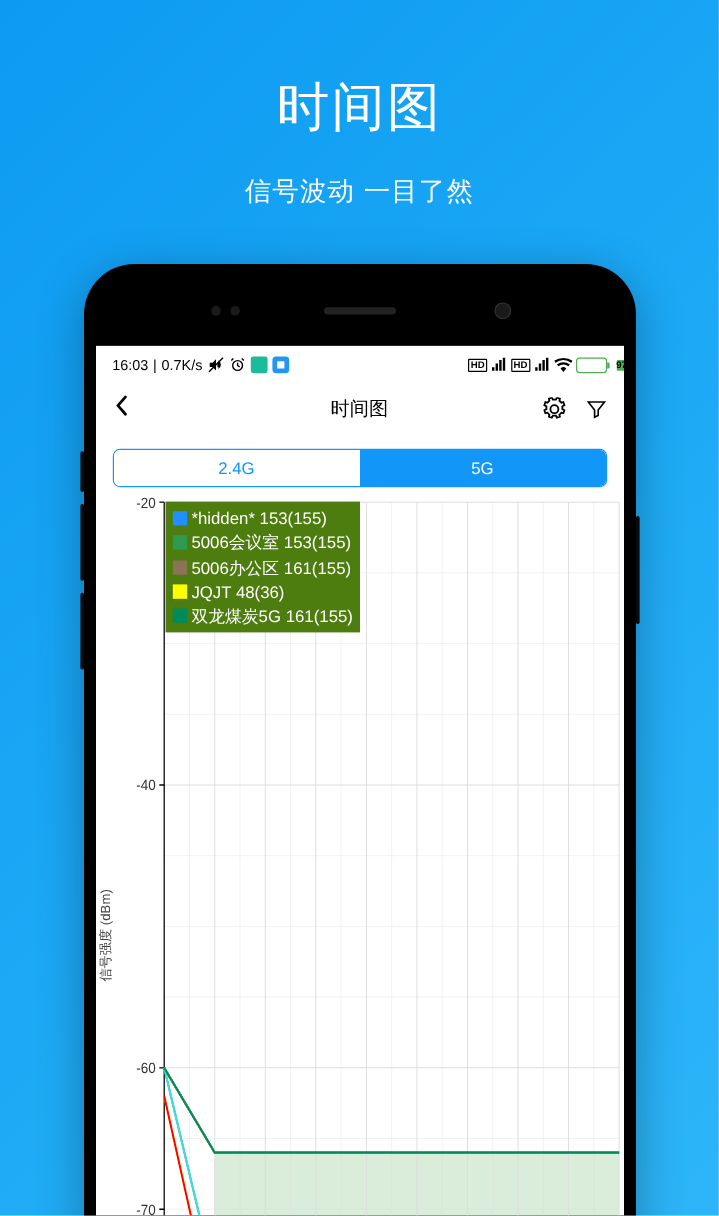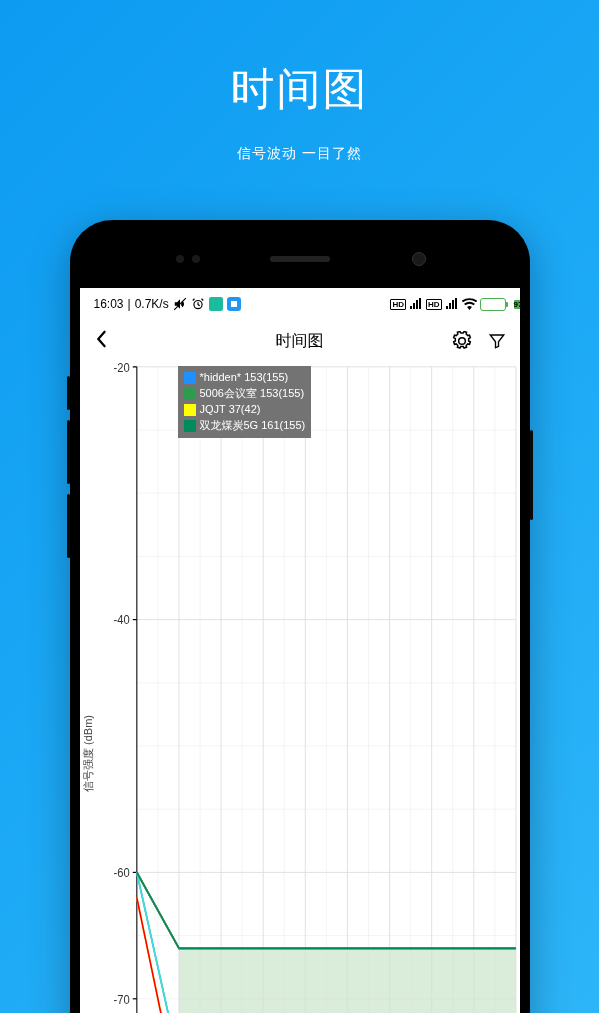--- a/index.html
+++ b/index.html
@@ -21,21 +21,21 @@
   text-align: center;
   color: #fff;
   font-size: 44px;
   font-weight: 400;
   margin-top: 60px;
   letter-spacing: 2px;
 }
 .hero-subtitle {
   text-align: center;
   color: #fff;
-  font-size: 14px;
+  font-size: 22px;
   font-weight: 300;
   margin-top: 26px;
   letter-spacing: 1px;
 }
 .phone-frame {
   position: absolute;
   left: 50%;
   transform: translateX(-50%);
   top: 220px;
   width: 460px;
@@ -130,25 +130,24 @@
   transform: translateX(-50%) rotate(-90deg);
   transform-origin: center;
   font-size: 11px;
   color: #444;
 }
 .chart-svg { width: 100%; height: 100%; }
 .legend-box {
   position: absolute;
   left: 46px;
   top: 4px;
-  background: #737373;
+  background: #4d7c0f;
   padding: 4px 6px;
-  font-size: 11px;
+  font-size: 14px;
   line-height: 1.45;
-  margin-left: 40px;
 }
 .legend-item { display: flex; align-items: center; gap: 4px; color: #fff; white-space: nowrap; }
 .legend-swatch { width: 12px; height: 12px; flex-shrink: 0; }
 .side-btn { position: absolute; background: #0a0a0a; border-radius: 2px; }
 .side-left-1 { left: -3px; top: 156px; width: 3px; height: 34px; }
 .side-left-2 { left: -3px; top: 200px; width: 3px; height: 64px; }
 .side-left-3 { left: -3px; top: 274px; width: 3px; height: 64px; }
 .side-right { right: -3px; top: 210px; width: 3px; height: 90px; }
 </style>
 </head>
@@ -237,20 +236,24 @@
               </svg>
           </span>
           <span class="ico">
             <svg width="18" height="18" viewBox="0 0 24 24">
                 <path fill="none" stroke="#000" stroke-width="1.8" d="M3 4h18l-7 9v6l-4 2v-8z"></path>
               </svg>
           </span>
         </div>
       </div>
 
+      <div class="tabs">
+        <div class="tab tab-inactive">2.4G</div>
+        <div class="tab tab-active">5G</div>
+      </div>
 
       <div class="chart-area">
         <span class="y-axis-label">信号强度 (dBm)</span>
         <svg class="chart-svg" id="chart-svg" viewBox="0 0 420 640" preserveAspectRatio="none">
             <rect x="85.33333333333333" y="488.53333333333336" width="330.6666666666667" height="147.46666666666664" fill="rgba(150,200,150,0.35)"></rect>
             <line x1="44" x2="416" y1="4" y2="4" stroke="#ddd" stroke-width="0.8"></line>
             <line x1="44" x2="416" y1="56.666666666666664" y2="56.666666666666664" stroke="#ddd" stroke-width="0.3"></line>
             <line x1="44" x2="416" y1="109.33333333333333" y2="109.33333333333333" stroke="#ddd" stroke-width="0.3"></line>
             <line x1="44" x2="416" y1="162" y2="162" stroke="#ddd" stroke-width="0.3"></line>
             <line x1="44" x2="416" y1="214.66666666666666" y2="214.66666666666666" stroke="#ddd" stroke-width="0.8"></line>
@@ -305,22 +308,26 @@
         <div class="legend-box" id="legend-box">
             <div class="legend-item">
               <span class="legend-swatch" style="background: rgb(30, 144, 255);"></span>
               <span>*hidden* 153(155)</span>
             </div>
             <div class="legend-item">
               <span class="legend-swatch" style="background: rgb(46, 155, 79);"></span>
               <span>5006会议室 153(155)</span>
             </div>
             <div class="legend-item">
+              <span class="legend-swatch" style="background: rgb(139, 115, 85);"></span>
+              <span>5006办公区 161(155)</span>
+            </div>
+            <div class="legend-item">
               <span class="legend-swatch" style="background: rgb(255, 255, 0);"></span>
-              <span>JQJT 37(42)</span>
+              <span>JQJT 48(36)</span>
             </div>
             <div class="legend-item">
               <span class="legend-swatch" style="background: rgb(0, 139, 90);"></span>
               <span>双龙煤炭5G 161(155)</span>
             </div>
           </div>
       </div>
 
     </div>
   </div>

